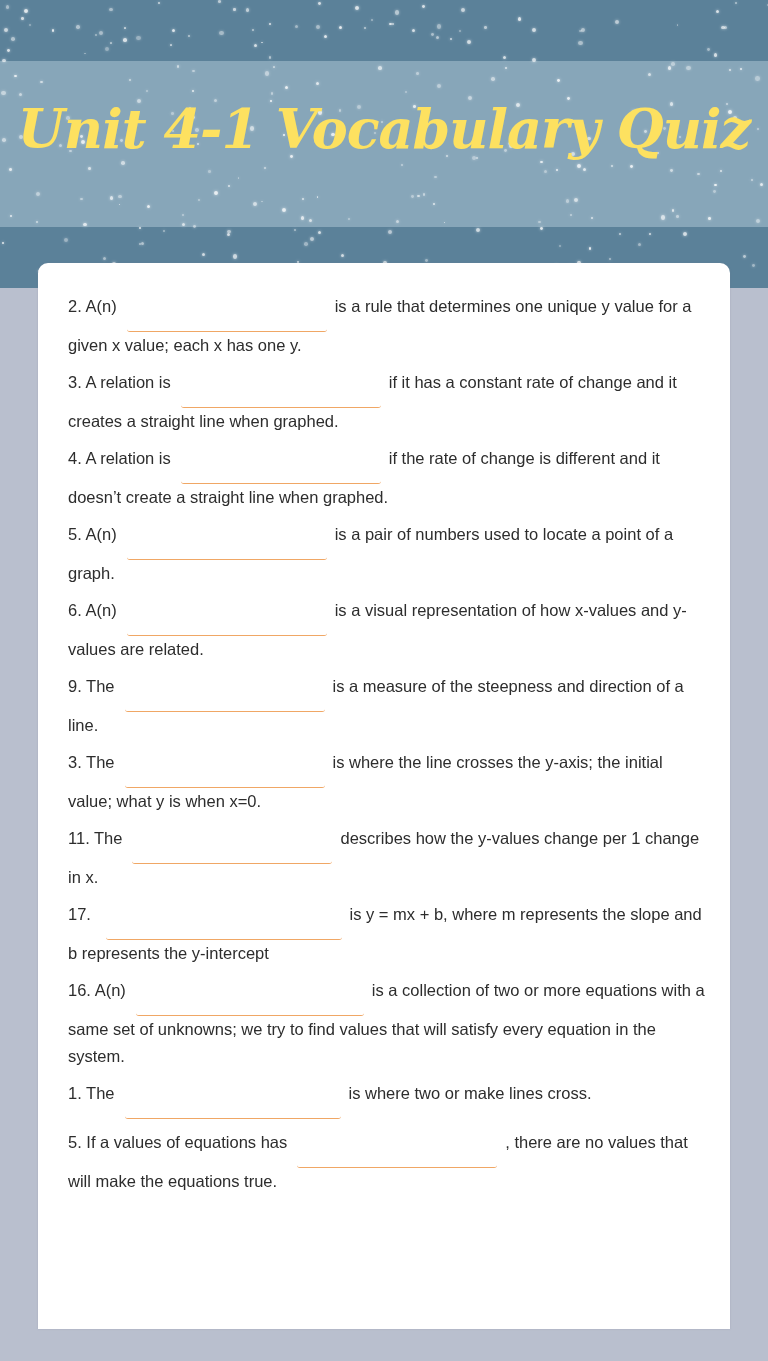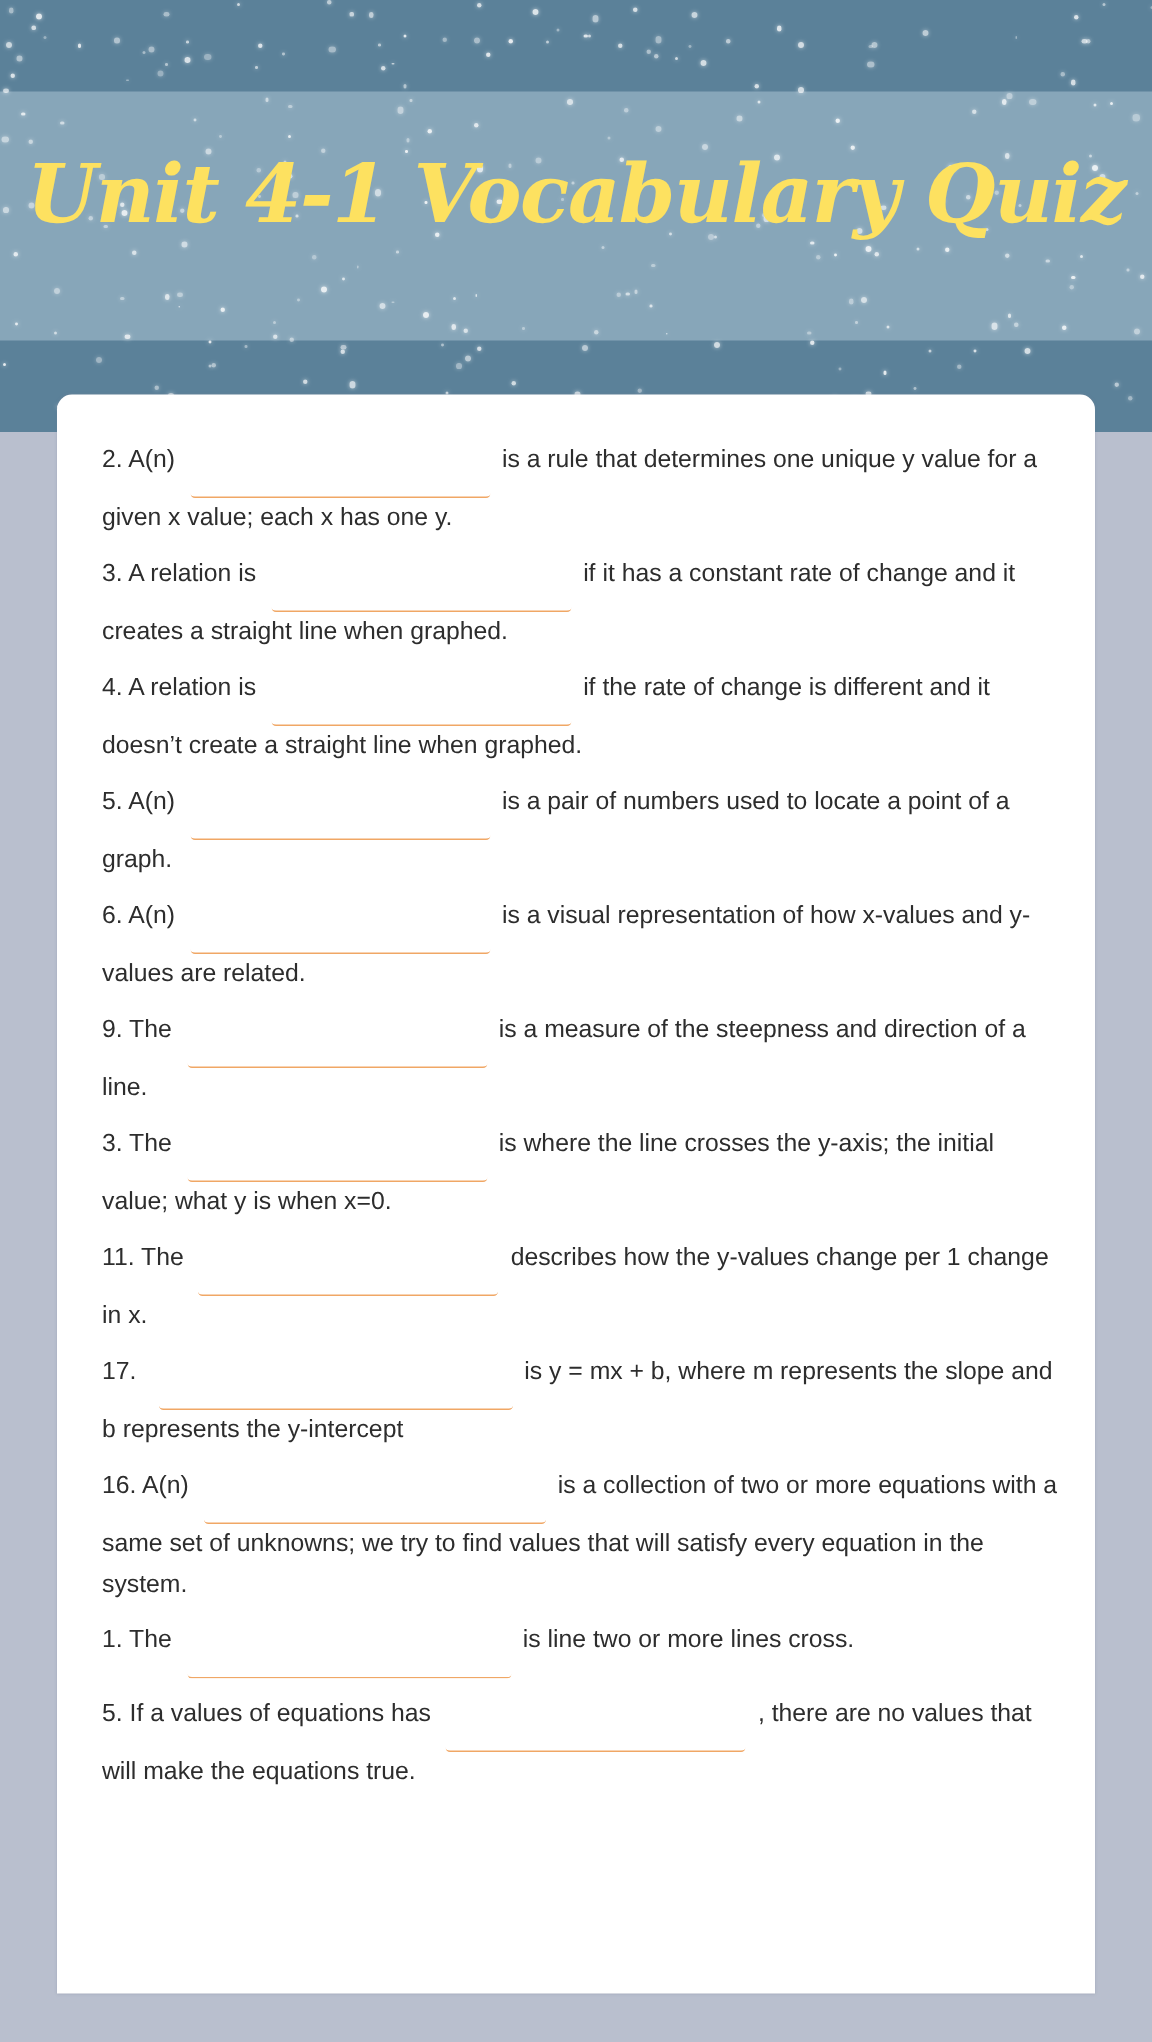--- a/index.html
+++ b/index.html
@@ -357,16 +357,16 @@
       <p class="q"><span>2.</span> <span>A(n)</span><input class="blank" type="text" value="" style="width: 200px;"><span>is a rule that determines one unique y value for a given x value; each x has one y.</span></p>
       <p class="q"><span>3.</span> <span>A relation is</span><input class="blank" type="text" value="" style="width: 200px;"><span>if it has a constant rate of change and it creates a straight line when graphed.</span></p>
       <p class="q"><span>4.</span> <span>A relation is</span><input class="blank" type="text" value="" style="width: 200px;"><span>if the rate of change is different and it doesn’t create a straight line when graphed.</span></p>
       <p class="q"><span>5.</span> <span>A(n)</span><input class="blank" type="text" value="" style="width: 200px;"><span>is a pair of numbers used to locate a point of a graph.</span></p>
       <p class="q"><span>6.</span> <span>A(n)</span><input class="blank" type="text" value="" style="width: 200px;"><span>is a visual representation of how x-values and y-values are related.</span></p>
       <p class="q"><span>9.</span> <span>The</span><input class="blank" type="text" value="" style="width: 200px;"><span>is a measure of the steepness and direction of a line.</span></p>
       <p class="q"><span>3.</span> <span>The</span><input class="blank" type="text" value="" style="width: 200px;"><span>is where the line crosses the y-axis; the initial value; what y is when x=0.</span></p>
       <p class="q"><span>11.</span> <span>The</span><input class="blank" type="text" value="" style="width: 200px;"><span>describes how the y-values change per 1 change in x.</span></p>
       <p class="q"><span>17.</span> <span></span><input class="blank" type="text" value="" style="width: 236px;"><span>is y = mx + b, where m represents the slope and b represents the y-intercept</span></p>
       <p class="q"><span>16.</span> <span>A(n)</span><input class="blank" type="text" value="" style="width: 228px;"><span>is a collection of two or more equations with a same set of unknowns; we try to find values that will satisfy every equation in the system.</span></p>
-      <p class="q"><span>1.</span> <span>The</span><input class="blank" type="text" value="" style="width: 216px;"><span>is line two or more lines cross.</span></p>
+      <p class="q"><span>1.</span> <span>The</span><input class="blank" type="text" value="" style="width: 216px;"><span>is where two or make lines cross.</span></p>
       <p class="q"><span>5.</span> <span>If a values of equations has</span><input class="blank" type="text" value="" style="width: 200px;"><span>, there are no values that will make the equations true.</span></p>
     </div>
 </div>
 
 </body></html>

